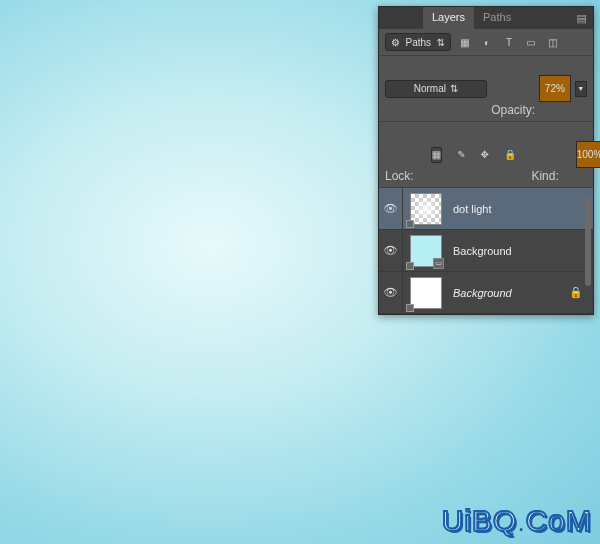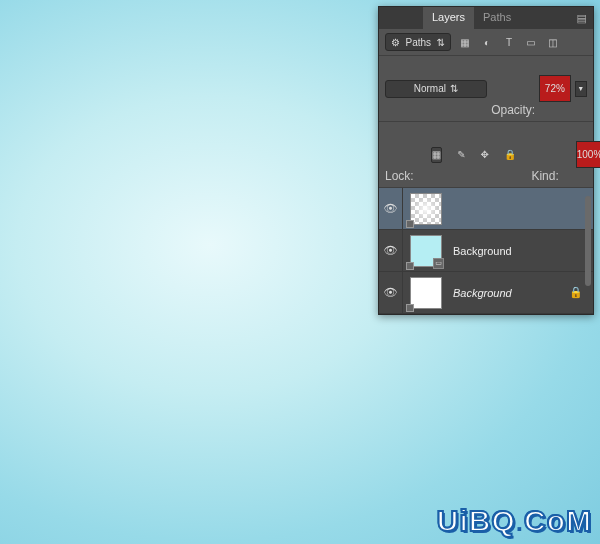--- a/index.html
+++ b/index.html
@@ -67,21 +67,21 @@
 .filter-kind { width: 66px; justify-content: space-between; }
 .icon-sq {
   width: 16px; height: 16px;
   display: inline-flex; align-items: center; justify-content: center;
   background: #444; border: 1px solid #2a2a2a; border-radius: 2px;
   font-size: 10px; color: #ccc; cursor: pointer;
 }
 .icon-sq.plain { background: transparent; border: none; }
 .label { font-size: 12px; color: #ccc; margin-top: 43px; }
 .val-box {
-  background: #b91c1c;
+  background: #a16207;
   border: 1px solid #2a2a2a;
   height: 27px;
   width: 36px;
   display: inline-flex;
   align-items: center;
   justify-content: center;
   font-size: 10px;
   color: #ddd;
 }
 .arrow-btn {
@@ -140,21 +140,21 @@
 .layer-name { margin-left: 10px; font-size: 11px; color: #eee; flex:1; }
 .lock-icon { font-size: 11px; color: #bbb; margin-left:auto; margin-right:2px;}
 .scrollbar {
   position:absolute; right:2px; top:8px; width:6px; height:90px;
   background:#6a6a6a; border-radius:3px;
 }
 .filters { gap:6px; }
 .watermark {
   position:absolute; bottom:6px; right:8px;
   font-family: Arial Black, Impact, sans-serif;
-  font-size:30px; font-weight:700; letter-spacing:1px;
+  font-size:30px; font-weight:400; letter-spacing:1px;
   color:#fff;
   -webkit-text-stroke: 2px #1a5fa8;
   text-shadow: 2px 2px 0 #1a5fa8, -1px -1px 0 #1a5fa8;
 }
 .watermark .dot{ color:#1a5fa8; -webkit-text-stroke:0; text-shadow:none; font-size:26px;}
 .locks{gap:15px;}
 .locks .label{margin-right:2px;}
 </style>
 </head>
 <body>
@@ -201,20 +201,21 @@
   </div>
 
   <div class="layers-list">
     <div class="layer-row selected">
       <div class="eye">
           <span>👁</span>
         </div>
       <div class="thumb-wrap">
           <div class="thumb checker"></div>
         </div>
+      <div class="layer-name">dot light</div>
     </div>
     <div class="layer-row">
       <div class="eye">
           <span>👁</span>
         </div>
       <div class="thumb-wrap">
           <div class="thumb cyan">
             <span class="shape-badge">▭</span>
           </div>
         </div>

